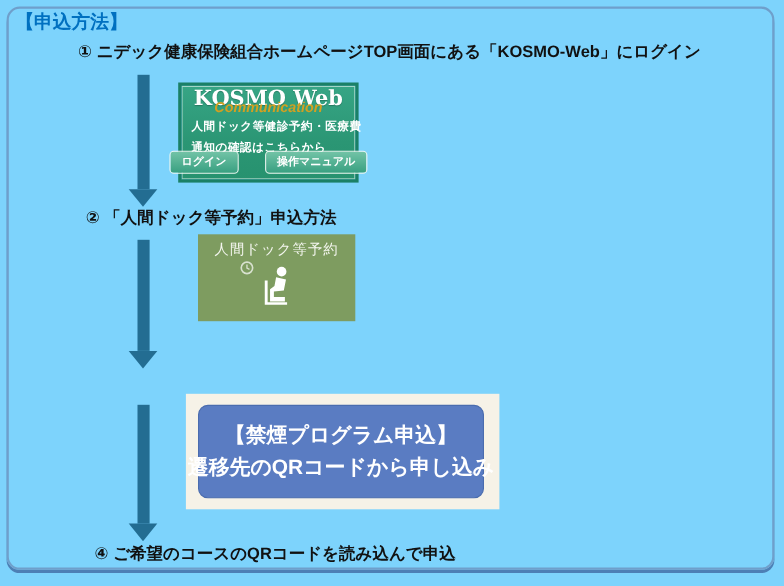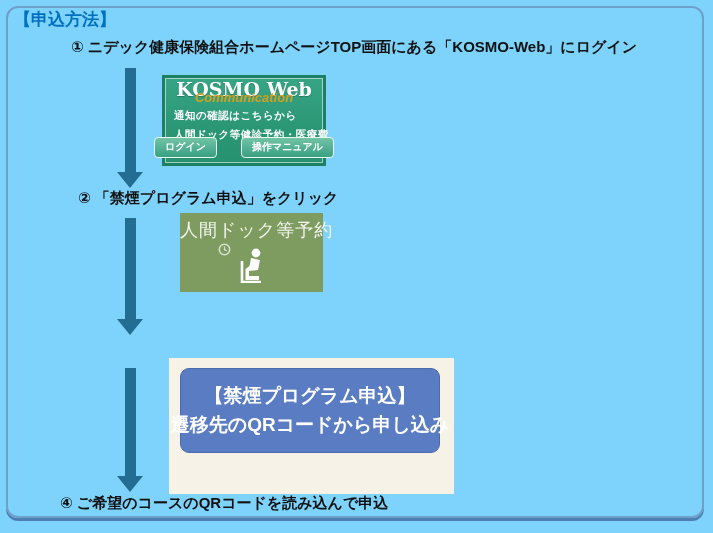--- a/index.html
+++ b/index.html
@@ -18,21 +18,21 @@
     font-size:17px; font-weight:bold; color:#0070c0; white-space:nowrap;
   }
 
   .step {
     position:absolute; font-size:15px; font-weight:bold; color:#111;
     white-space:nowrap;
   }
   .step1 { left:71px; top:38px; }
   .step2 { left:78px; top:189px; }
   .step3 { left:78px; top:337px; }
-  .step4 { left:60px; top:494px; }
+  .step4 { left:86px; top:494px; }
 
   
   .arrow {
     position:absolute; left:125px; width:11px; background:#236d92;
   }
   .arrow::after {
     content:""; position:absolute; left:-8px; bottom:-16px;
     border-left:13.5px solid transparent; border-right:13.5px solid transparent;
     border-top:16px solid #236d92;
   }
@@ -72,28 +72,28 @@
     background:linear-gradient(#72c3a6,#39a081);
     border:1px solid #eaf6f0; border-radius:4px; white-space:nowrap;
     cursor:pointer;
   }
 
   
   .dock-tile {
     position:absolute; left:180px; top:213px; width:143px; height:79px;
     background:#7e9c60; color:#fff; text-align:center; box-sizing:border-box;
   }
-  .dock-label { font-size:18px; margin-top:5px; letter-spacing:1px; white-space:nowrap; color:#f4f6ef; }
+  .dock-label { font-size:13px; margin-top:5px; letter-spacing:1px; white-space:nowrap; color:#f4f6ef; }
   .dock-icons { margin-top:1px; position:relative; height:40px; }
   .dock-clock { position:absolute; left:38px; top:0px; opacity:.7; }
   .dock-person { position:absolute; left:56px; top:4px; }
 
   
   .cream {
-    position:absolute; left:169px; top:358px; width:285px; height:136px;
+    position:absolute; left:169px; top:358px; width:285px; height:105px;
     background:#f6f2e7;
   }
   .smoking-btn {
     position:absolute; left:11px; top:10px; width:260px; height:85px;
     box-sizing:border-box;
     background:#5a7cc2; border:1px solid #4a6cae; border-radius:9px;
     color:#fff; display:flex; flex-direction:column;
     align-items:center; justify-content:center; cursor:pointer;
   }
   .smoking-title { font-size:19px; font-weight:bold; white-space:nowrap; }
@@ -107,31 +107,31 @@
 
   <div class="page-title">【申込方法】</div>
 
   <div class="step step1">① ニデック健康保険組合ホームページTOP画面にある「KOSMO-Web」にログイン</div>
 
   <div class="kosmo-card">
     <div class="kosmo-logo">
       <div class="kosmo-logo-main">KOSMO Web</div>
       <div class="kosmo-logo-sub">Communication</div>
     </div>
+    <div class="kosmo-desc">人間ドック等健診予約・医療費</div>
     <div class="kosmo-desc">通知の確認はこちらから</div>
-    <div class="kosmo-desc">人間ドック等健診予約・医療費</div>
     <div class="kosmo-btn-row">
       <span class="gbtn">ログイン</span>
       <span class="gbtn">操作マニュアル</span>
     </div>
   </div>
 
   <div class="arrow arrow1"></div>
 
-  <div class="step step2">② 「禁煙プログラム申込」をクリック</div>
+  <div class="step step2">② 「人間ドック等予約」申込方法</div>
 
   <div class="dock-tile">
     <div class="dock-label">人間ドック等予約</div>
     <div class="dock-icons">
       <svg class="dock-clock" width="13" height="13" viewBox="0 0 13 13">
         <circle cx="6.5" cy="6.5" r="5.2" fill="none" stroke="#ffffff" stroke-width="1.5"></circle>
         <path d="M6.5 3.5 L6.5 6.8 L8.8 7.8" fill="none" stroke="#ffffff" stroke-width="1.2"></path>
       </svg>
       <svg class="dock-person" width="32" height="36" viewBox="0 0 32 36">
         <circle cx="20" cy="6" r="4.4" fill="#ffffff"></circle>

